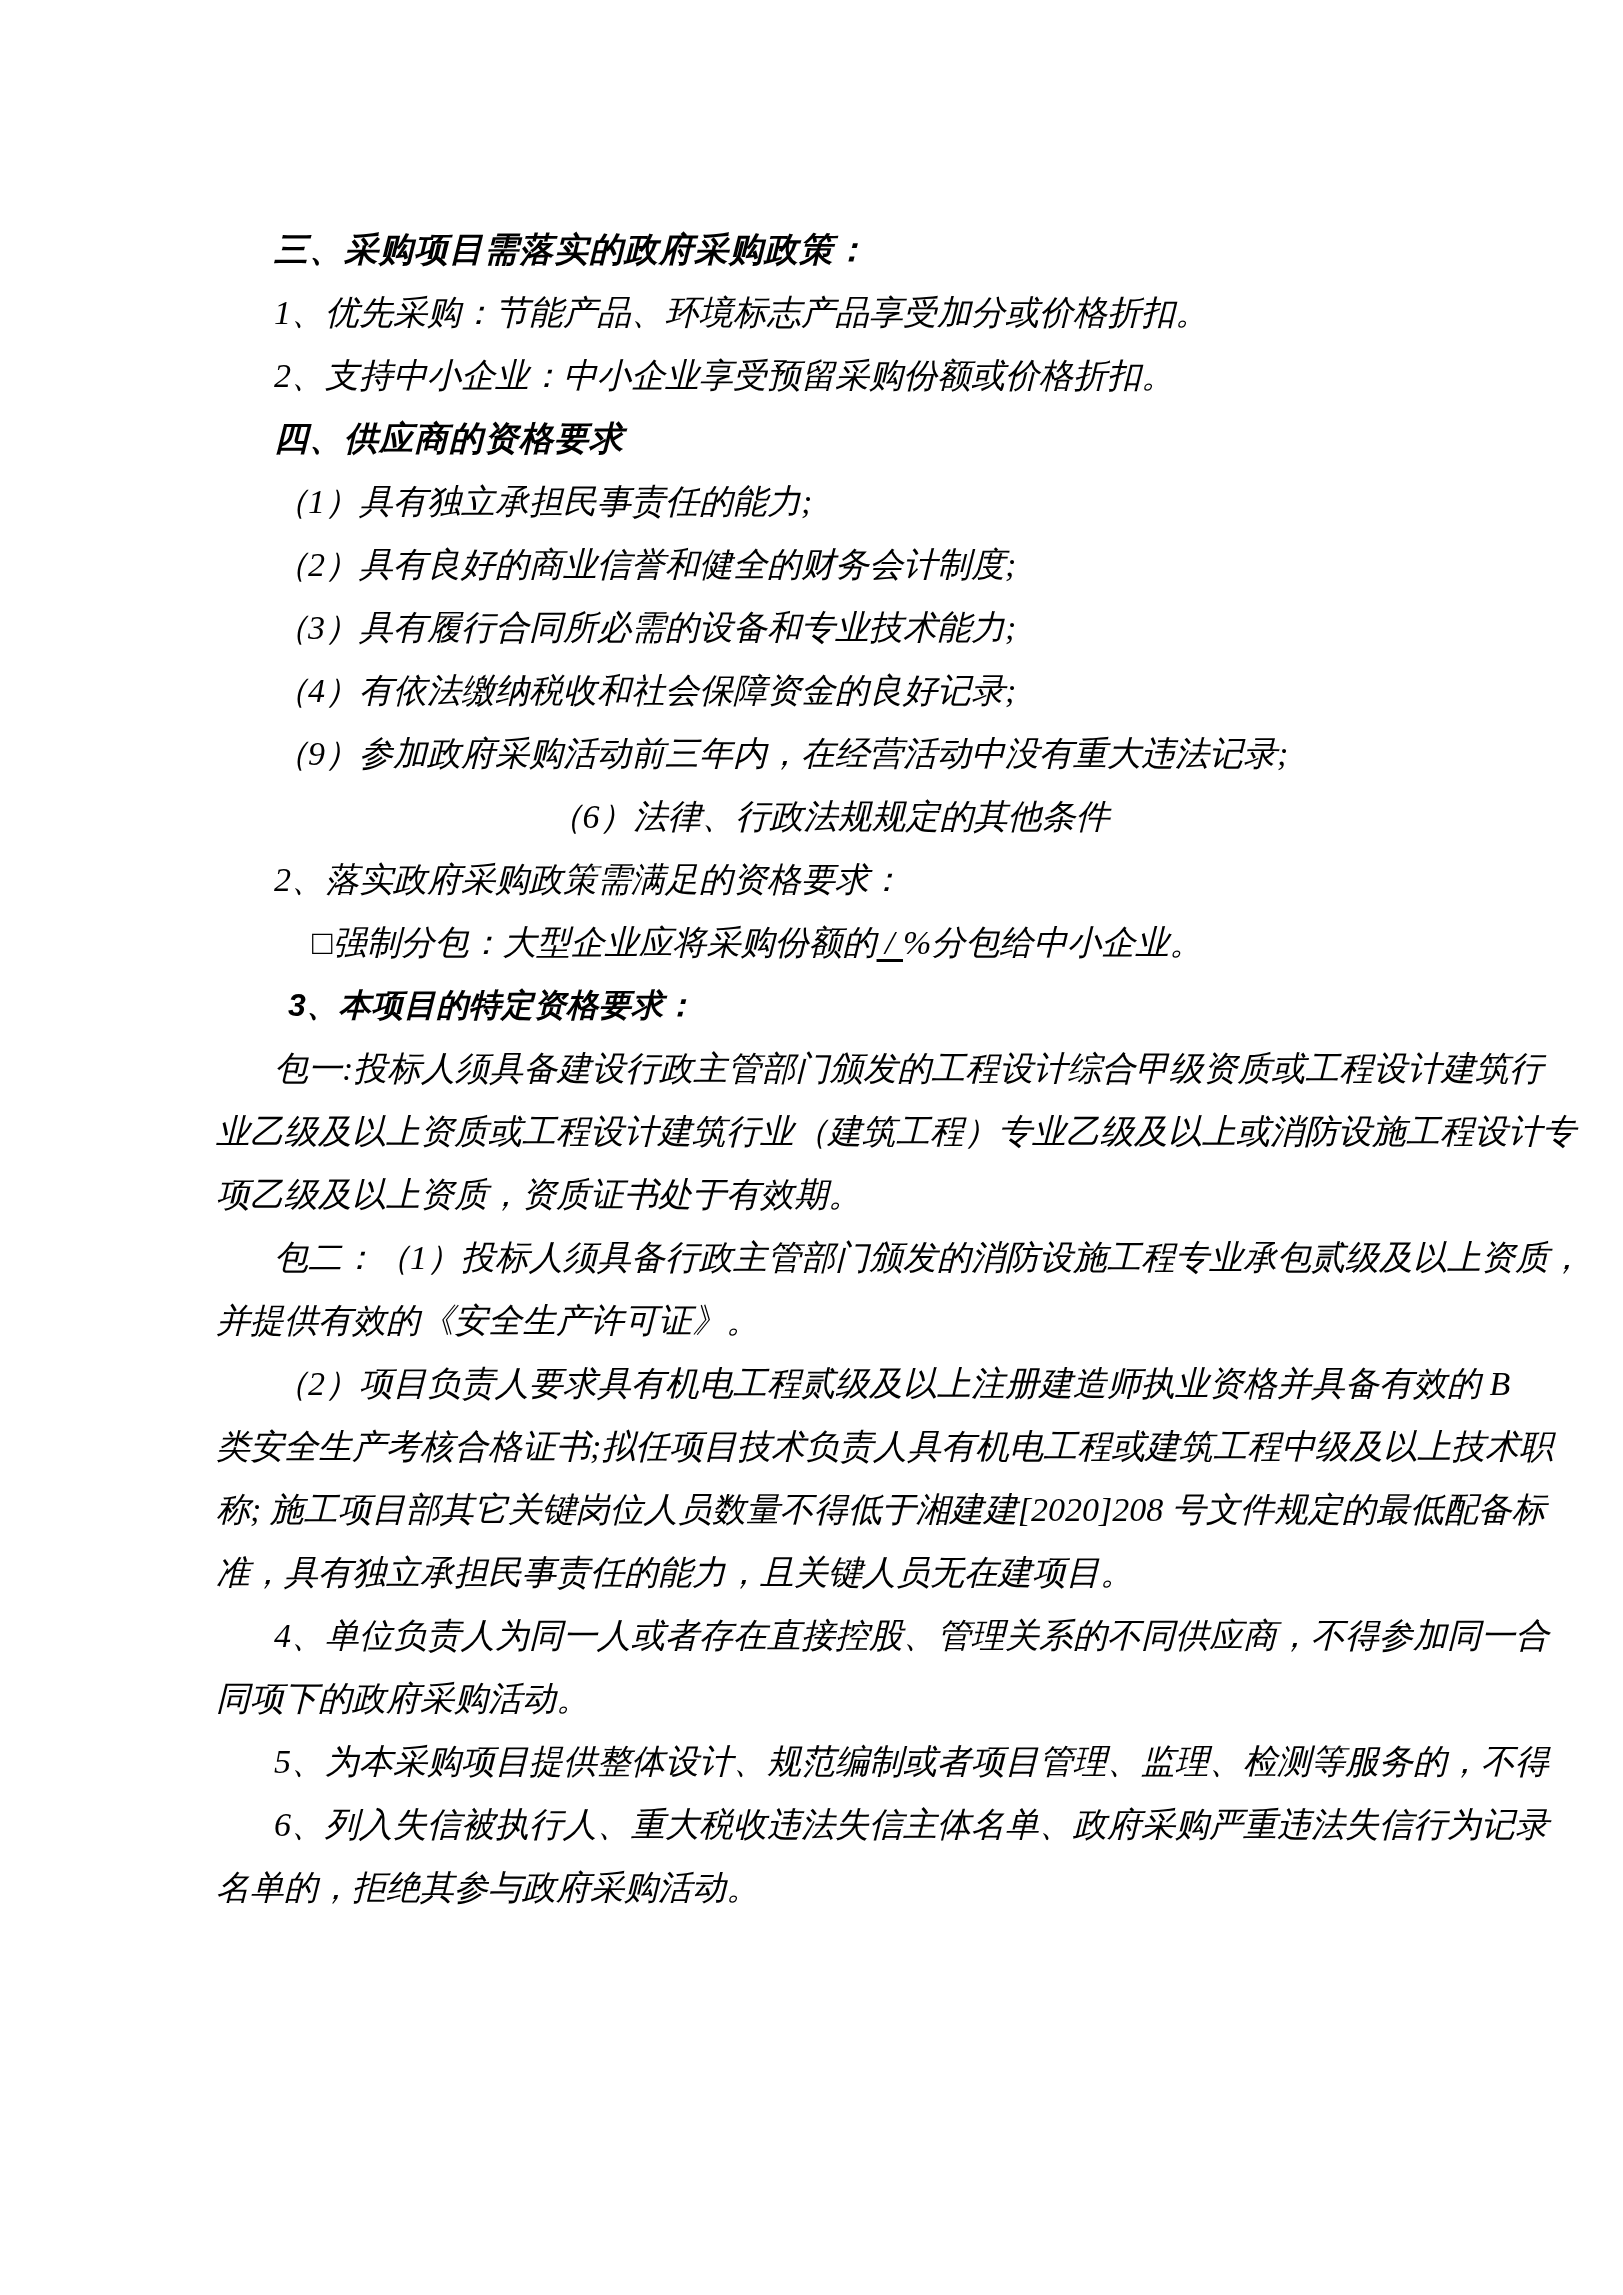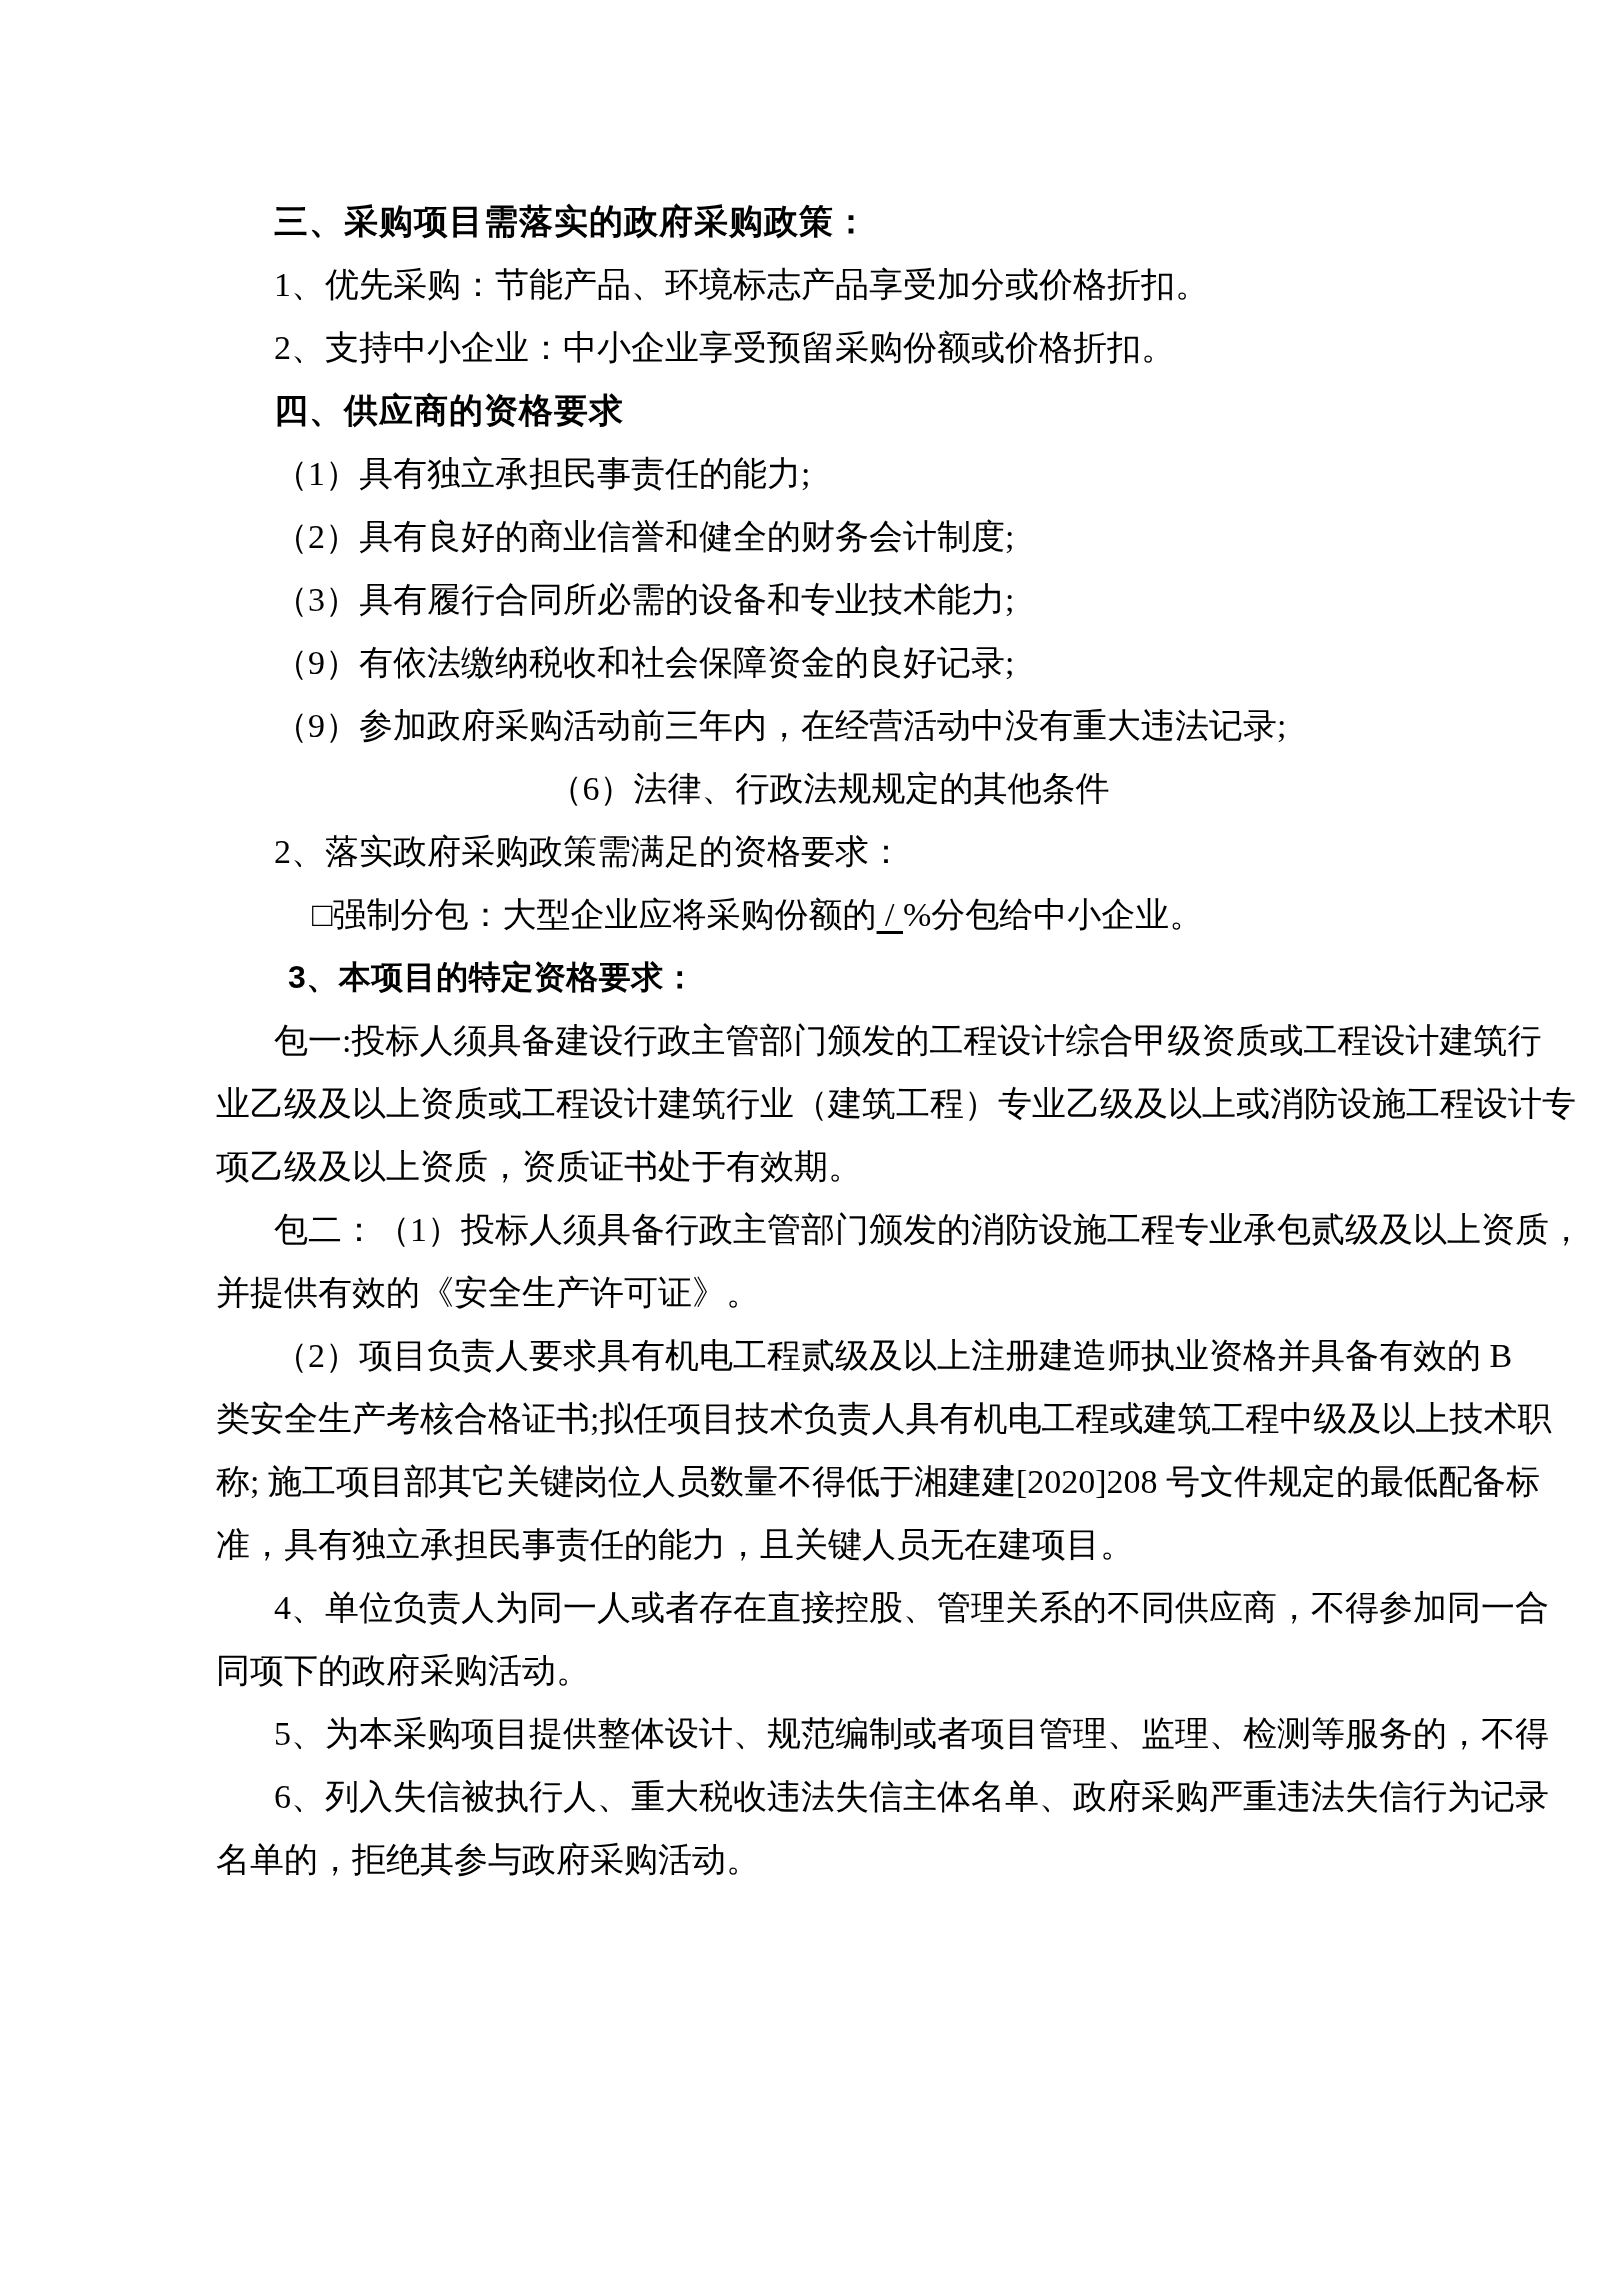--- a/index.html
+++ b/index.html
@@ -12,22 +12,23 @@
     width: 1623px;
     height: 2295px;
     background: #ffffff;
     overflow: hidden;
     font-family: "Liberation Serif", serif;
     color: #000000;
   }
   .doc {
     position: absolute;
     left: 216px;
-    top: 190px;
+    top: 218px;
     width: 1168px;
+    font-style: italic;
   }
   .line {
     height: 63px;
     line-height: 63px;
     white-space: nowrap;
     font-size: 34px;
     letter-spacing: 0px;
     color: #000000;
   }
   .line.h1 {
@@ -52,21 +53,21 @@
 
 <div class="page">
   <div class="doc">
       <div class="line h1" style="padding-left: 58px;"><span>三、采购项目需落实的政府采购政策：</span></div>
       <div class="line body" style="padding-left: 58px;"><span>1、优先采购：节能产品、环境标志产品享受加分或价格折扣。</span></div>
       <div class="line body" style="padding-left: 58px;"><span>2、支持中小企业：中小企业享受预留采购份额或价格折扣。</span></div>
       <div class="line h1" style="padding-left: 58px;"><span>四、供应商的资格要求</span></div>
       <div class="line body" style="padding-left: 58px;"><span>（1）具有独立承担民事责任的能力;</span></div>
       <div class="line body" style="padding-left: 58px;"><span>（2）具有良好的商业信誉和健全的财务会计制度;</span></div>
       <div class="line body" style="padding-left: 58px;"><span>（3）具有履行合同所必需的设备和专业技术能力;</span></div>
-      <div class="line body" style="padding-left: 58px;"><span>（9）有依法缴纳税收和社会保障资金的良好记录;</span></div>
+      <div class="line body" style="padding-left: 58px;"><span>（4）有依法缴纳税收和社会保障资金的良好记录;</span></div>
       <div class="line body" style="padding-left: 58px;"><span>（9）参加政府采购活动前三年内，在经营活动中没有重大违法记录;</span></div>
       <div class="line body" style="padding-left: 58px; text-align: center;"><span>（6）法律、行政法规规定的其他条件</span></div>
       <div class="line body" style="padding-left: 58px;"><span>2、落实政府采购政策需满足的资格要求：</span></div>
       <div class="line body" style="padding-left: 96px;"><span>□强制分包：大型企业应将采购份额的</span><span class="seg-underline"> / </span><span>%分包给中小企业。</span></div>
       <div class="line h2" style="padding-left: 72px;"><span>3、本项目的特定资格要求：</span></div>
       <div class="line body" style="padding-left: 58px;"><span>包一:投标人须具备建设行政主管部门颁发的工程设计综合甲级资质或工程设计建筑行</span></div>
       <div class="line body" style="padding-left: 0px;"><span>业乙级及以上资质或工程设计建筑行业（建筑工程）专业乙级及以上或消防设施工程设计专</span></div>
       <div class="line body" style="padding-left: 0px;"><span>项乙级及以上资质，资质证书处于有效期。</span></div>
       <div class="line body" style="padding-left: 58px;"><span>包二：（1）投标人须具备行政主管部门颁发的消防设施工程专业承包贰级及以上资质，</span></div>
       <div class="line body" style="padding-left: 0px;"><span>并提供有效的《安全生产许可证》。</span></div>

